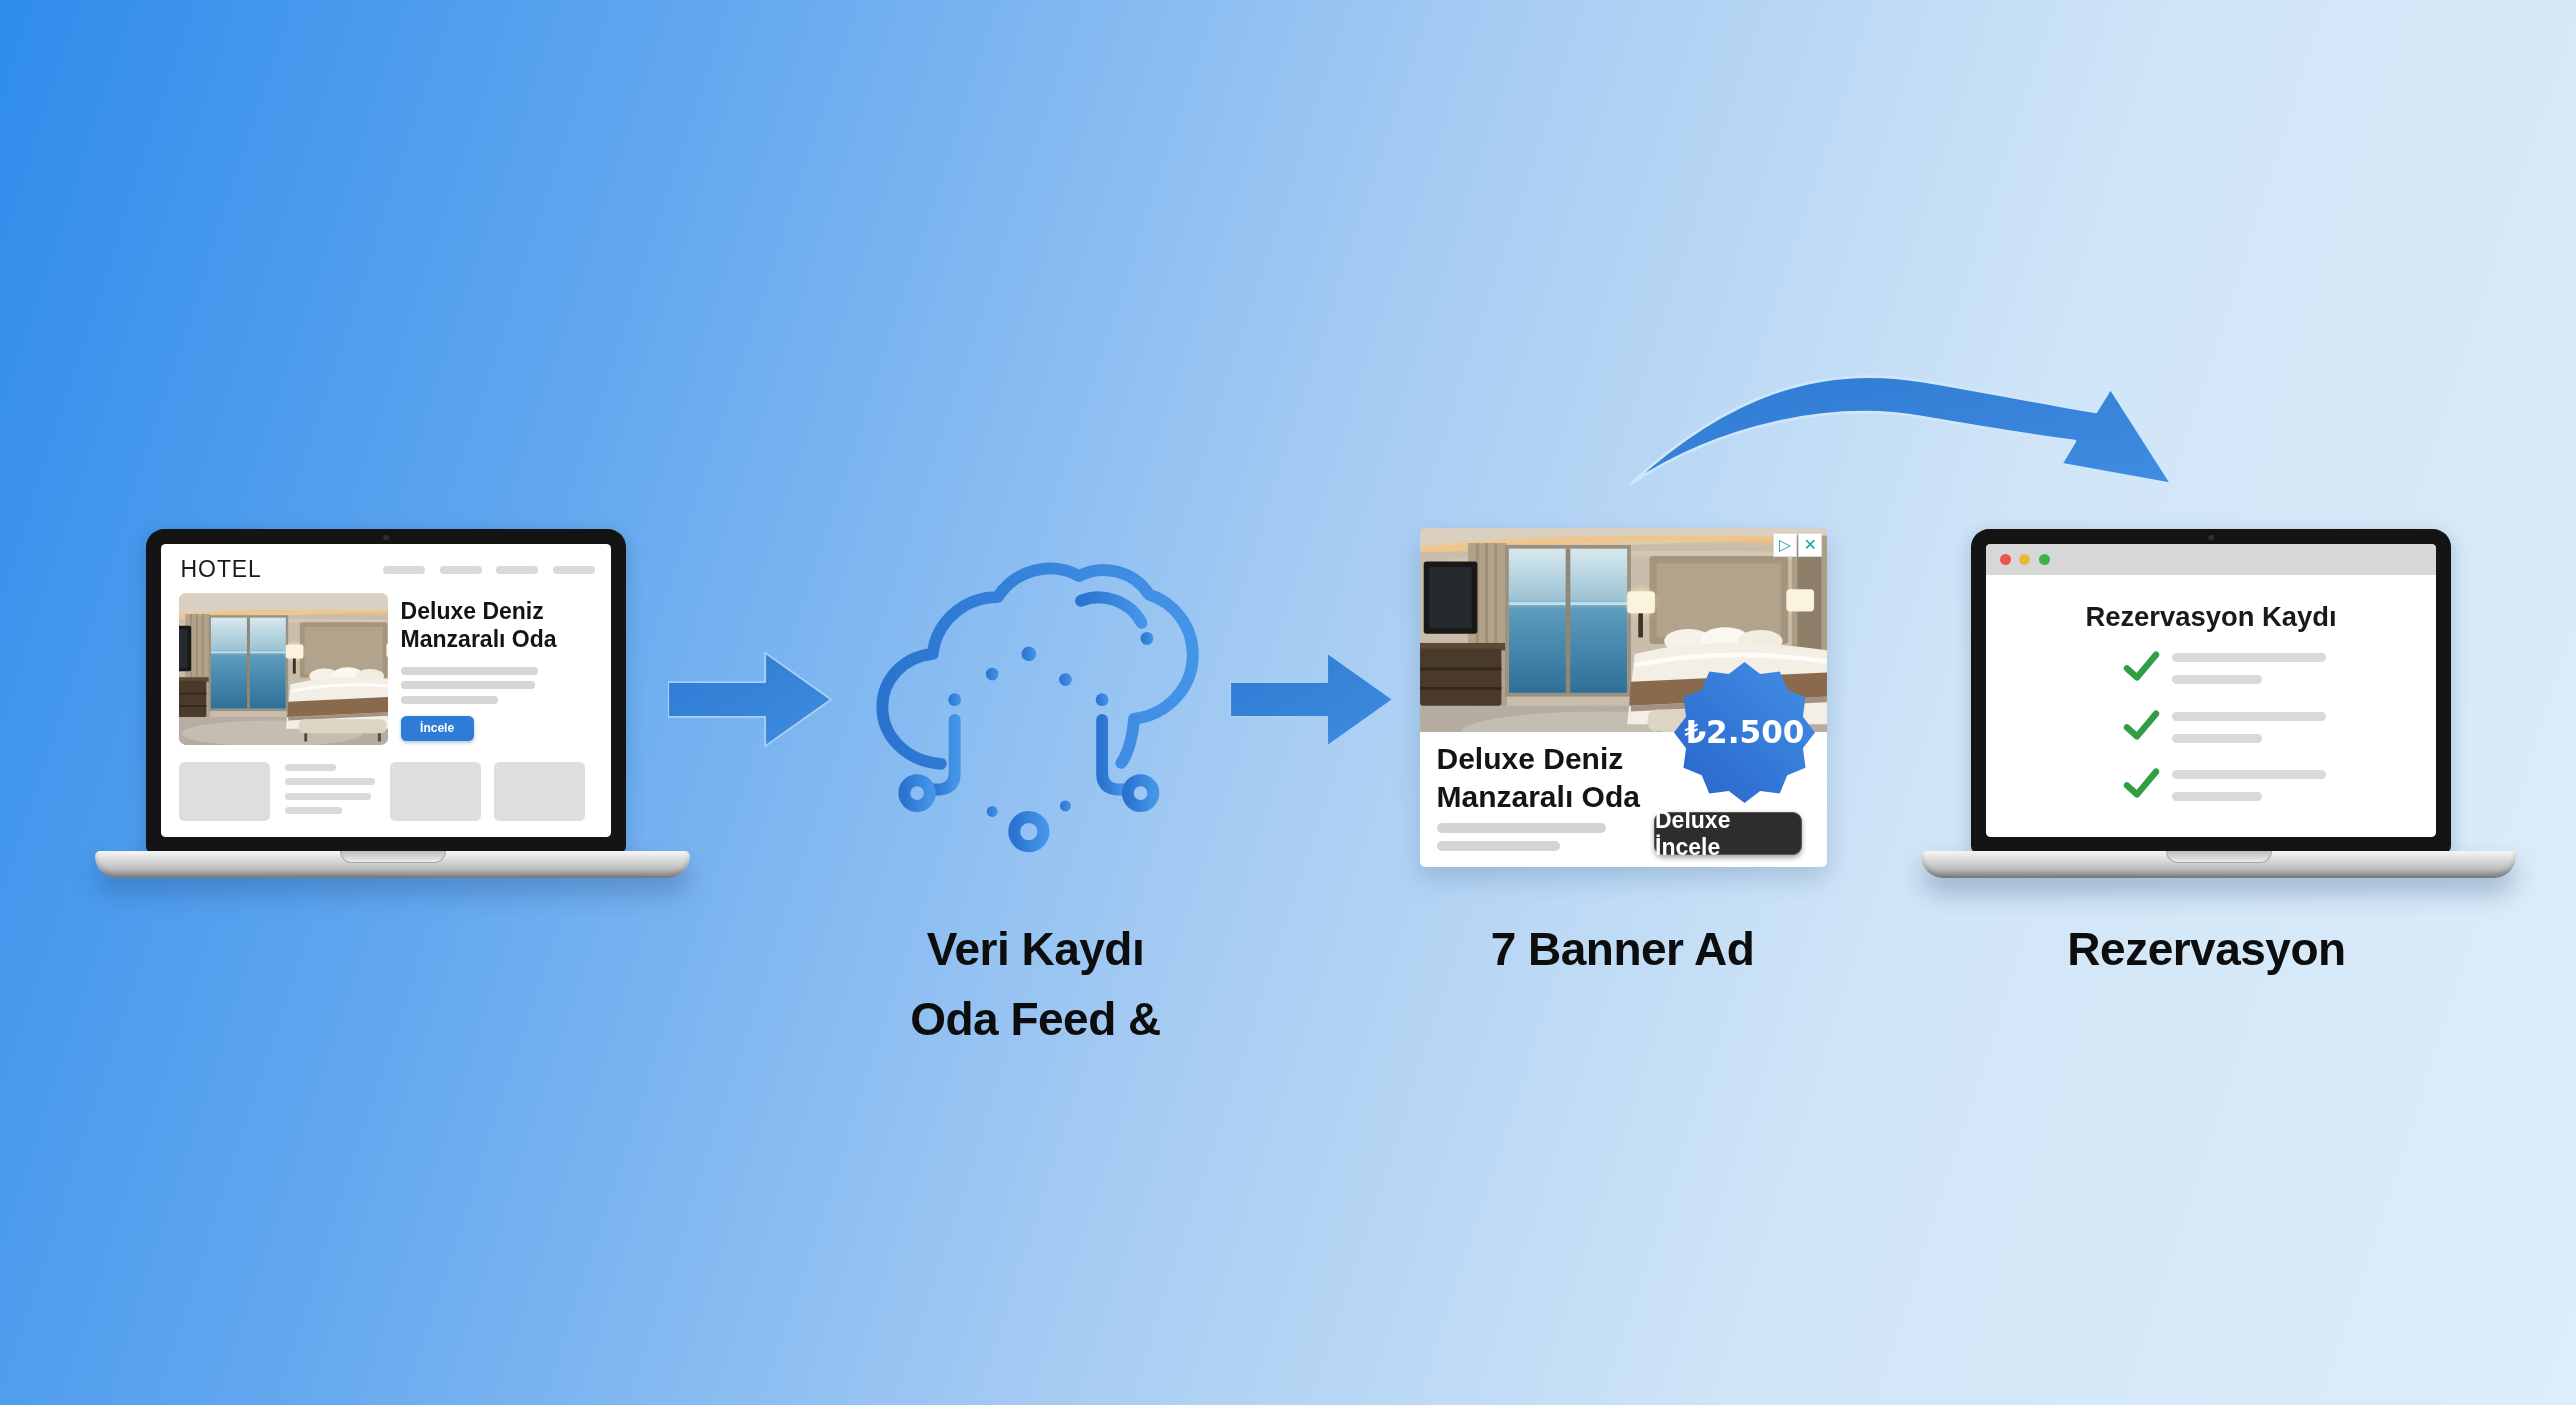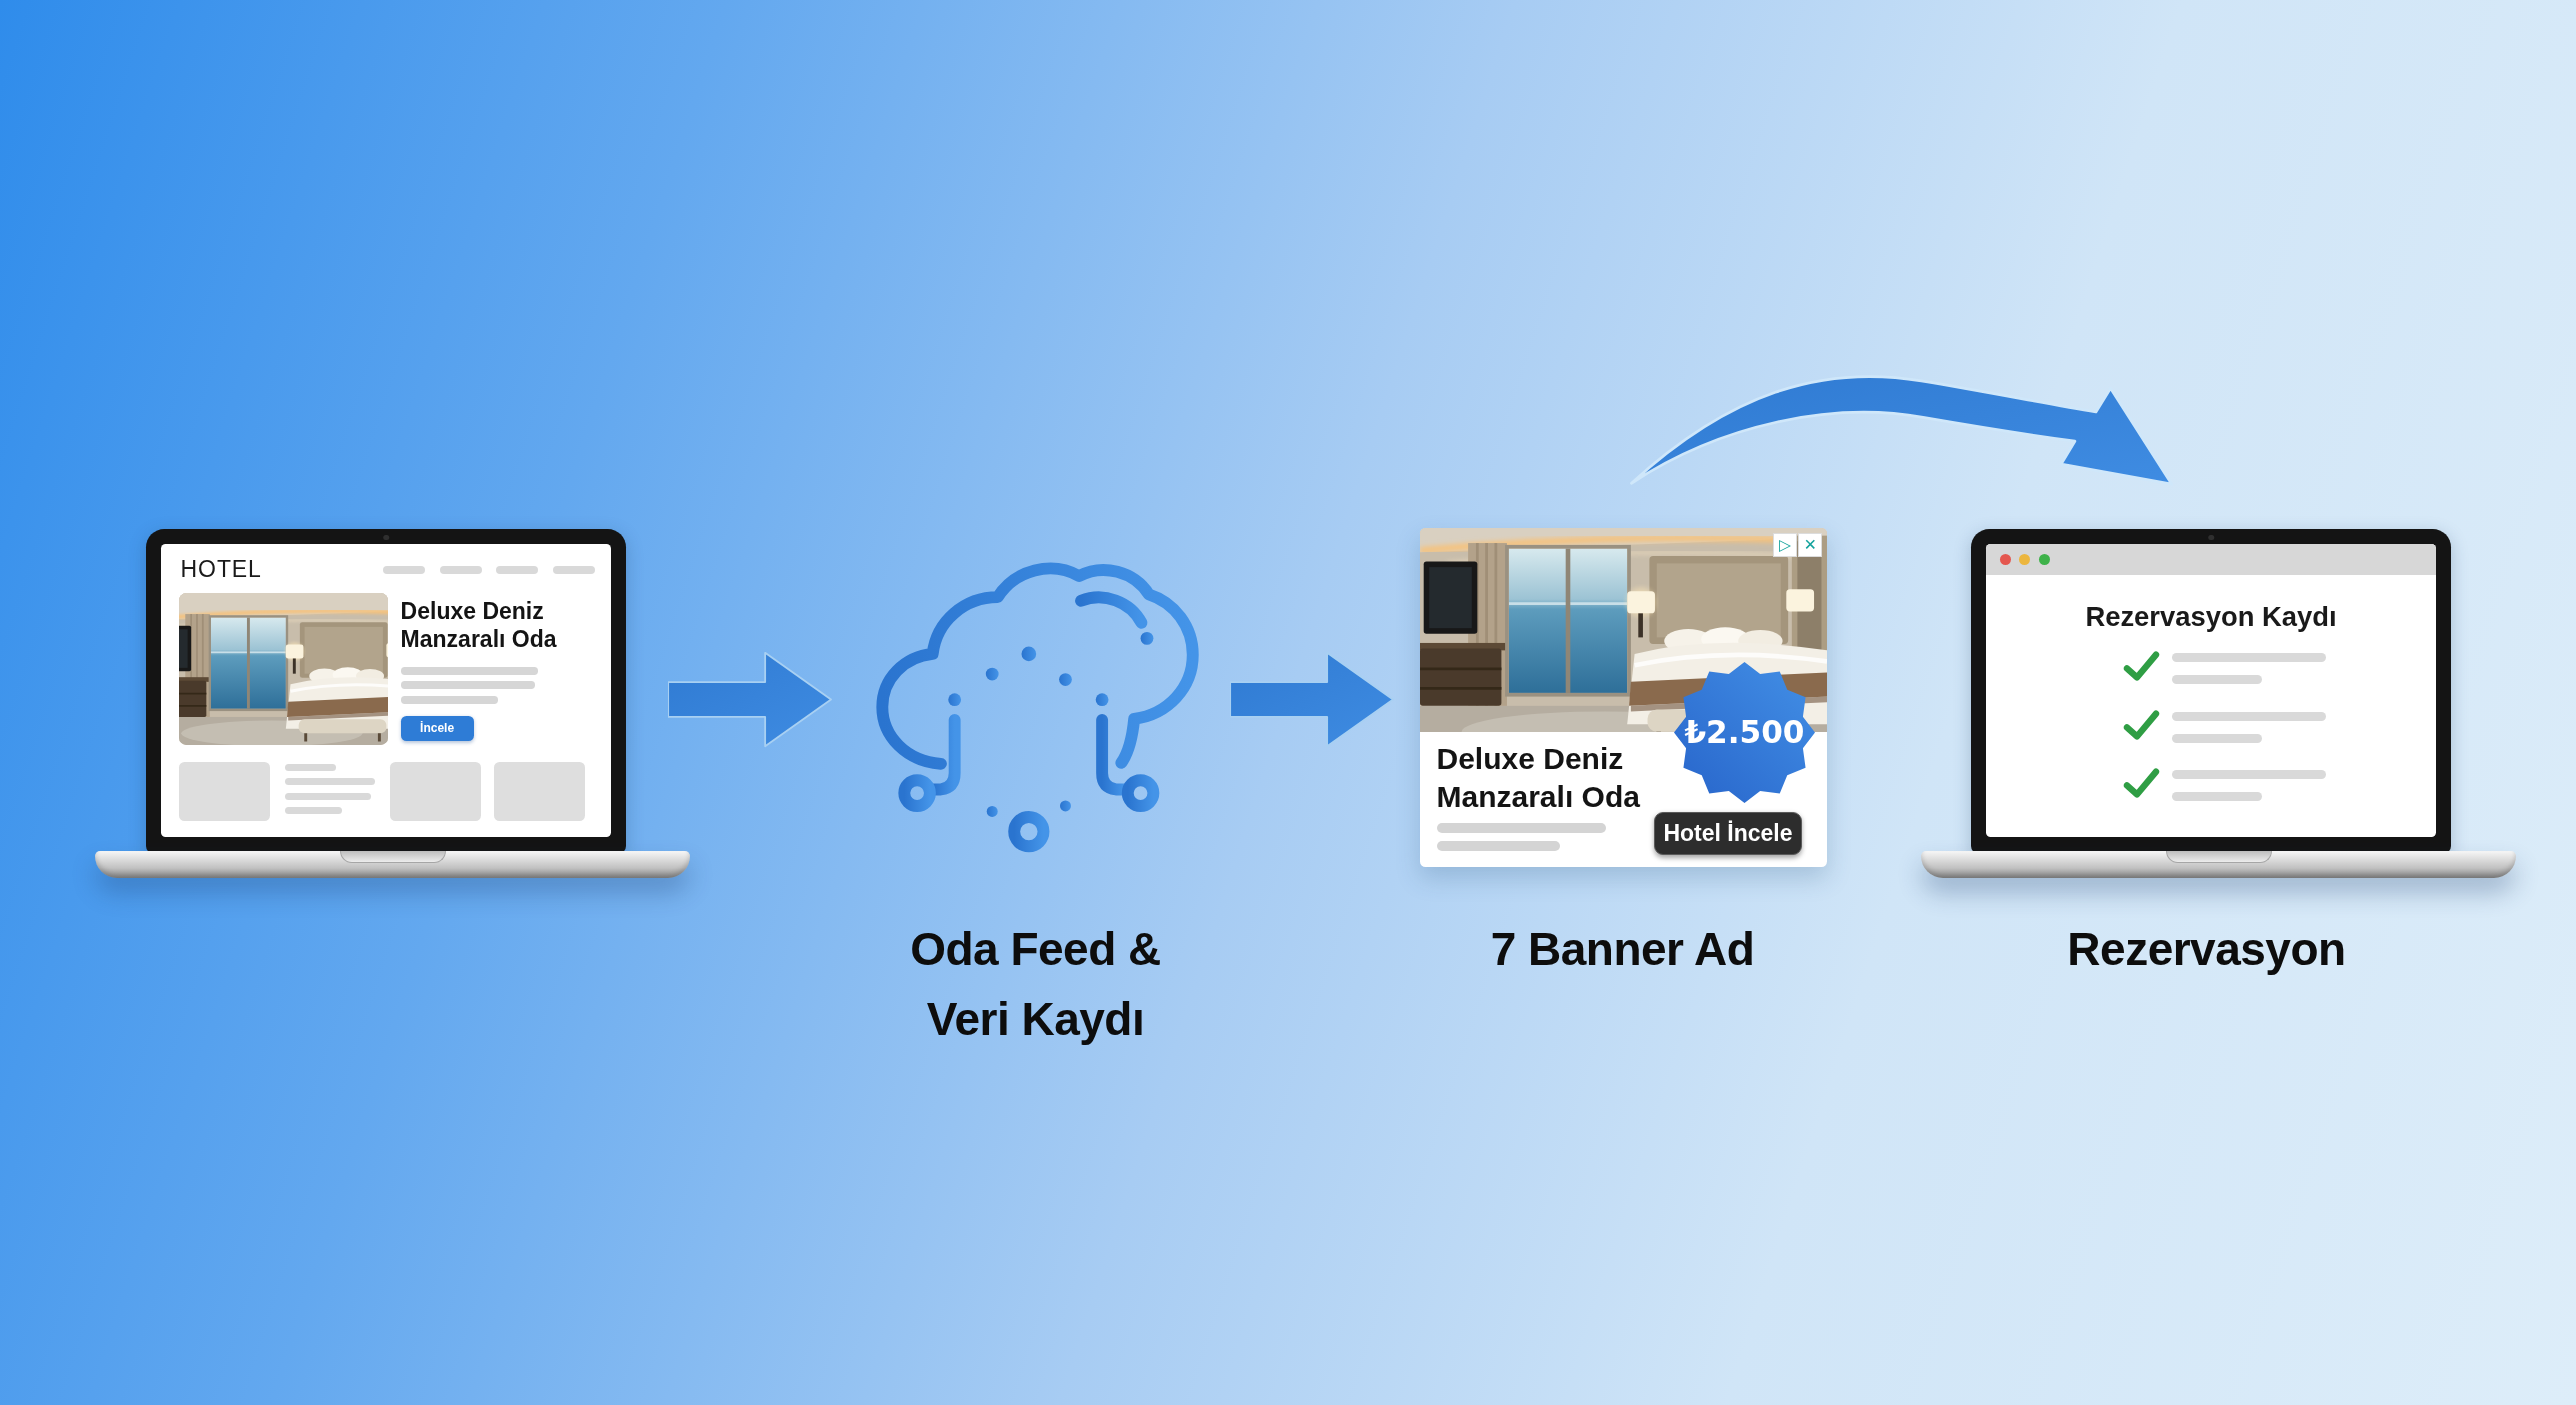--- a/index.html
+++ b/index.html
@@ -219,21 +219,21 @@
         77,154 59.9,140.8 38.5,143.7 30.3,123.7 10.3,115.5 13.2,94.1 0,77 13.2,59.9 10.3,38.5 30.3,30.3
         38.5,10.3 59.9,13.2 77,0 94.1,13.2 115.5,10.3 123.7,30.3 143.7,38.5 140.8,59.9"></polygon>
       <text x="77" y="89" text-anchor="middle" font-size="34" font-weight="bold" fill="#ffffff" font-family="DejaVu Sans, sans-serif">₺2.500</text>
     </svg>
     <div class="ad-title">
       <div>Deluxe Deniz</div>
       <div>Manzaralı Oda</div>
     </div>
     <div class="ad-ph1"></div>
     <div class="ad-ph2"></div>
-    <div class="ad-cta">Hotel İncele</div>
+    <div class="ad-cta">Deluxe İncele</div>
   </div>
 
   <svg class="arrow-svg" style="left:1592px;top:337px;" width="622" height="192" viewBox="0 0 680 210">
     <path d="M43 160 C150 62 250 30 360 48 C432 60 492 72 551 82 L567 56 L634 161 L513 139 L528 114
              C468 106 420 98 362 88 C262 70 140 96 43 160 Z" fill="url(#agrad)" stroke="#cfe7fa" stroke-width="3" stroke-linejoin="round"></path>
   </svg>
 
   <div class="bezel" style="left:1971px;top:529px;">
     <div class="screen">
       <div class="browser-bar">
@@ -265,22 +265,22 @@
         <div class="chk-l1"></div>
         <div class="chk-l2"></div>
       </div>
     </div>
   </div>
   <div class="base" style="left:1921px;top:851px;">
     <div class="notch"></div>
   </div>
 
   <div class="stage-label" style="left:743px;top:915px;">
+    <div>Veri Kaydı</div>
     <div>Oda Feed &amp;</div>
-    <div>Veri Kaydı</div>
   </div>
   <div class="stage-label" style="left:1330px;top:915px;">7 Banner Ad</div>
   <div class="stage-label" style="left:1914px;top:915px;">
     <div>Rezervasyon</div>
   </div>
 
 </div>
 
 
 </body></html>

